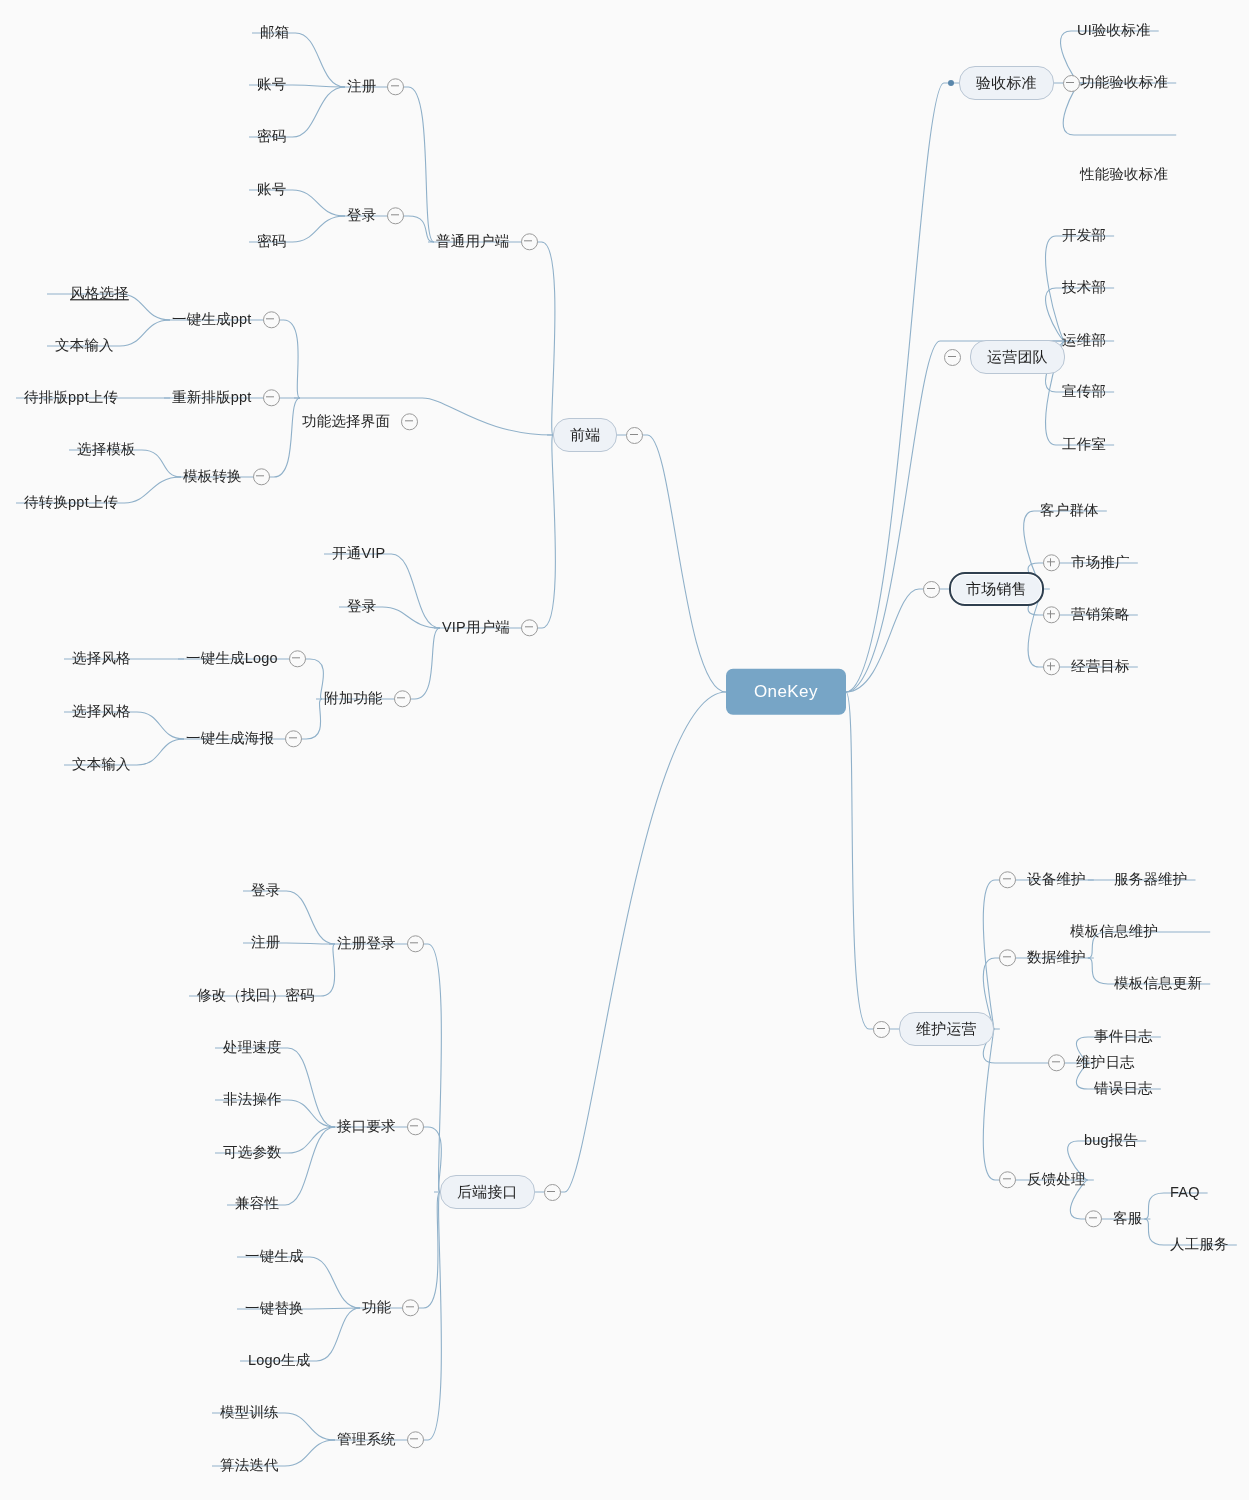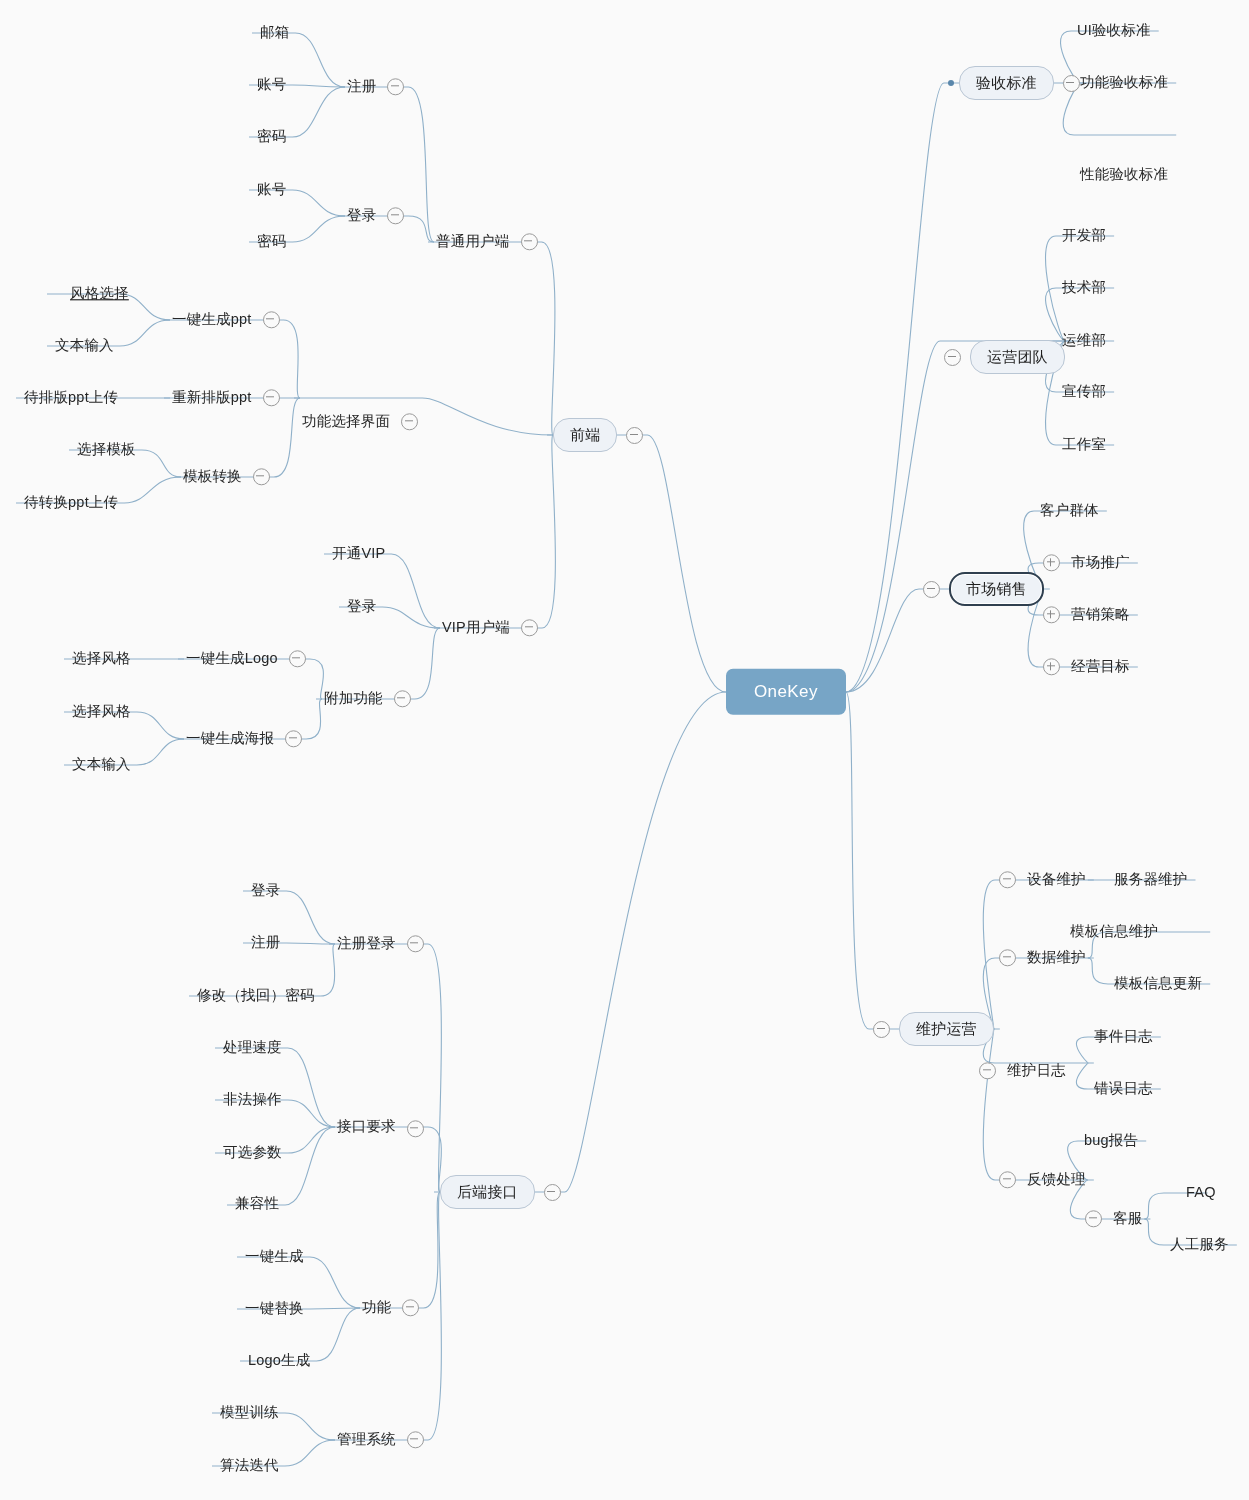--- a/index.html
+++ b/index.html
@@ -256,42 +256,42 @@
       <div class="node plain" style="left: 999px; top: 958px;">
         <span class="toggle left"></span>
         <span class="label">数据维护</span>
       </div>
       <div class="node plain" style="left: 1068px; top: 932px;">
         <span class="label">模板信息维护</span>
       </div>
       <div class="node plain" style="left: 1112px; top: 984px;">
         <span class="label">模板信息更新</span>
       </div>
-      <div class="node plain" style="left: 979px; top: 1063px; margin-top: 8px;">
+      <div class="node plain" style="left: 1048px; top: 1063px;">
         <span class="toggle left"></span>
         <span class="label">维护日志</span>
       </div>
       <div class="node plain" style="left: 1092px; top: 1037px;">
         <span class="label">事件日志</span>
       </div>
       <div class="node plain" style="left: 1092px; top: 1089px;">
         <span class="label">错误日志</span>
       </div>
       <div class="node plain" style="left: 999px; top: 1180px;">
         <span class="toggle left"></span>
         <span class="label">反馈处理</span>
       </div>
       <div class="node plain" style="left: 1082px; top: 1141px;">
         <span class="label">bug报告</span>
       </div>
       <div class="node plain" style="left: 1085px; top: 1219px;">
         <span class="toggle left"></span>
         <span class="label">客服</span>
       </div>
-      <div class="node plain" style="left: 1168px; top: 1193px; margin-left: 16px;">
+      <div class="node plain" style="left: 1168px; top: 1193px;">
         <span class="label">FAQ</span>
       </div>
       <div class="node plain" style="left: 1168px; top: 1245px;">
         <span class="label">人工服务</span>
       </div>
       <div class="node boxed" style="left: 553px; top: 435px;">
         <span class="label">前端</span>
         <span class="toggle right"></span>
       </div>
       <div class="node plain" style="left: 434px; top: 242px;">
@@ -393,21 +393,21 @@
       </div>
       <div class="node plain" style="left: 249px; top: 891px;">
         <span class="label">登录</span>
       </div>
       <div class="node plain" style="left: 249px; top: 943px;">
         <span class="label">注册</span>
       </div>
       <div class="node plain" style="left: 195px; top: 996px;">
         <span class="label">修改（找回）密码</span>
       </div>
-      <div class="node plain" style="left: 335px; top: 1127px; align-items: flex-end;">
+      <div class="node plain" style="left: 335px; top: 1127px;">
         <span class="label">接口要求</span>
         <span class="toggle right"></span>
       </div>
       <div class="node plain" style="left: 221px; top: 1048px;">
         <span class="label">处理速度</span>
       </div>
       <div class="node plain" style="left: 221px; top: 1100px;">
         <span class="label">非法操作</span>
       </div>
       <div class="node plain" style="left: 221px; top: 1153px;">

